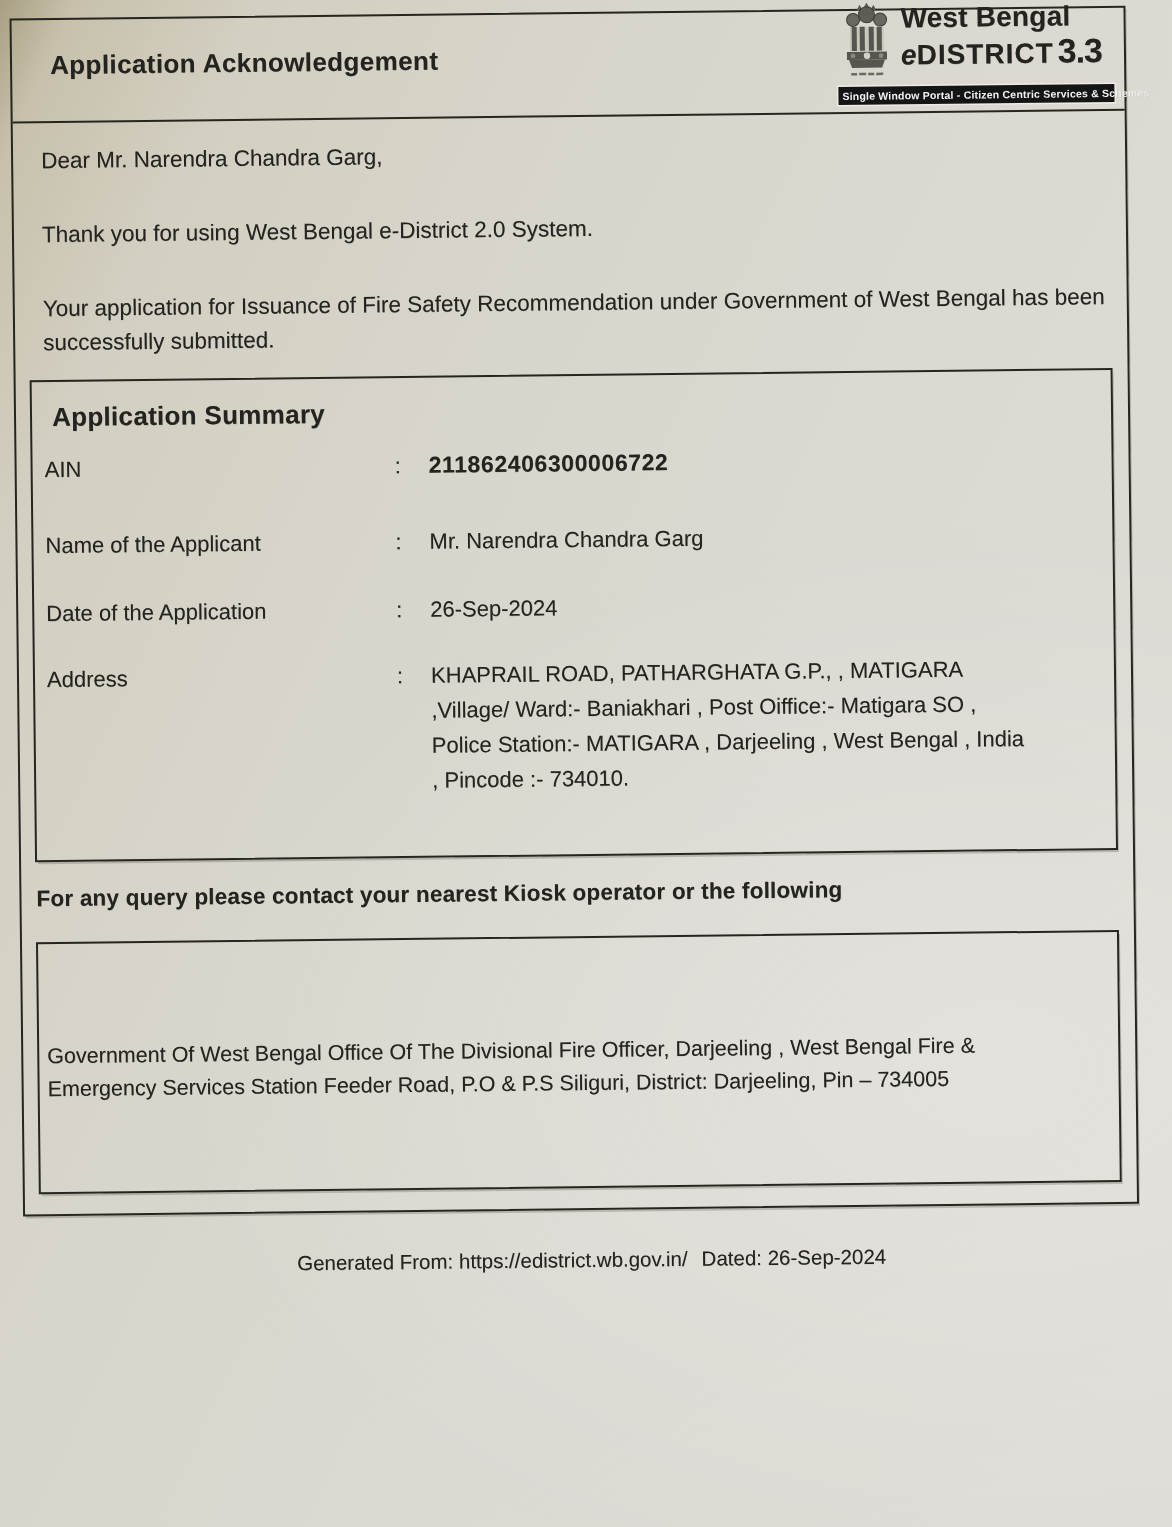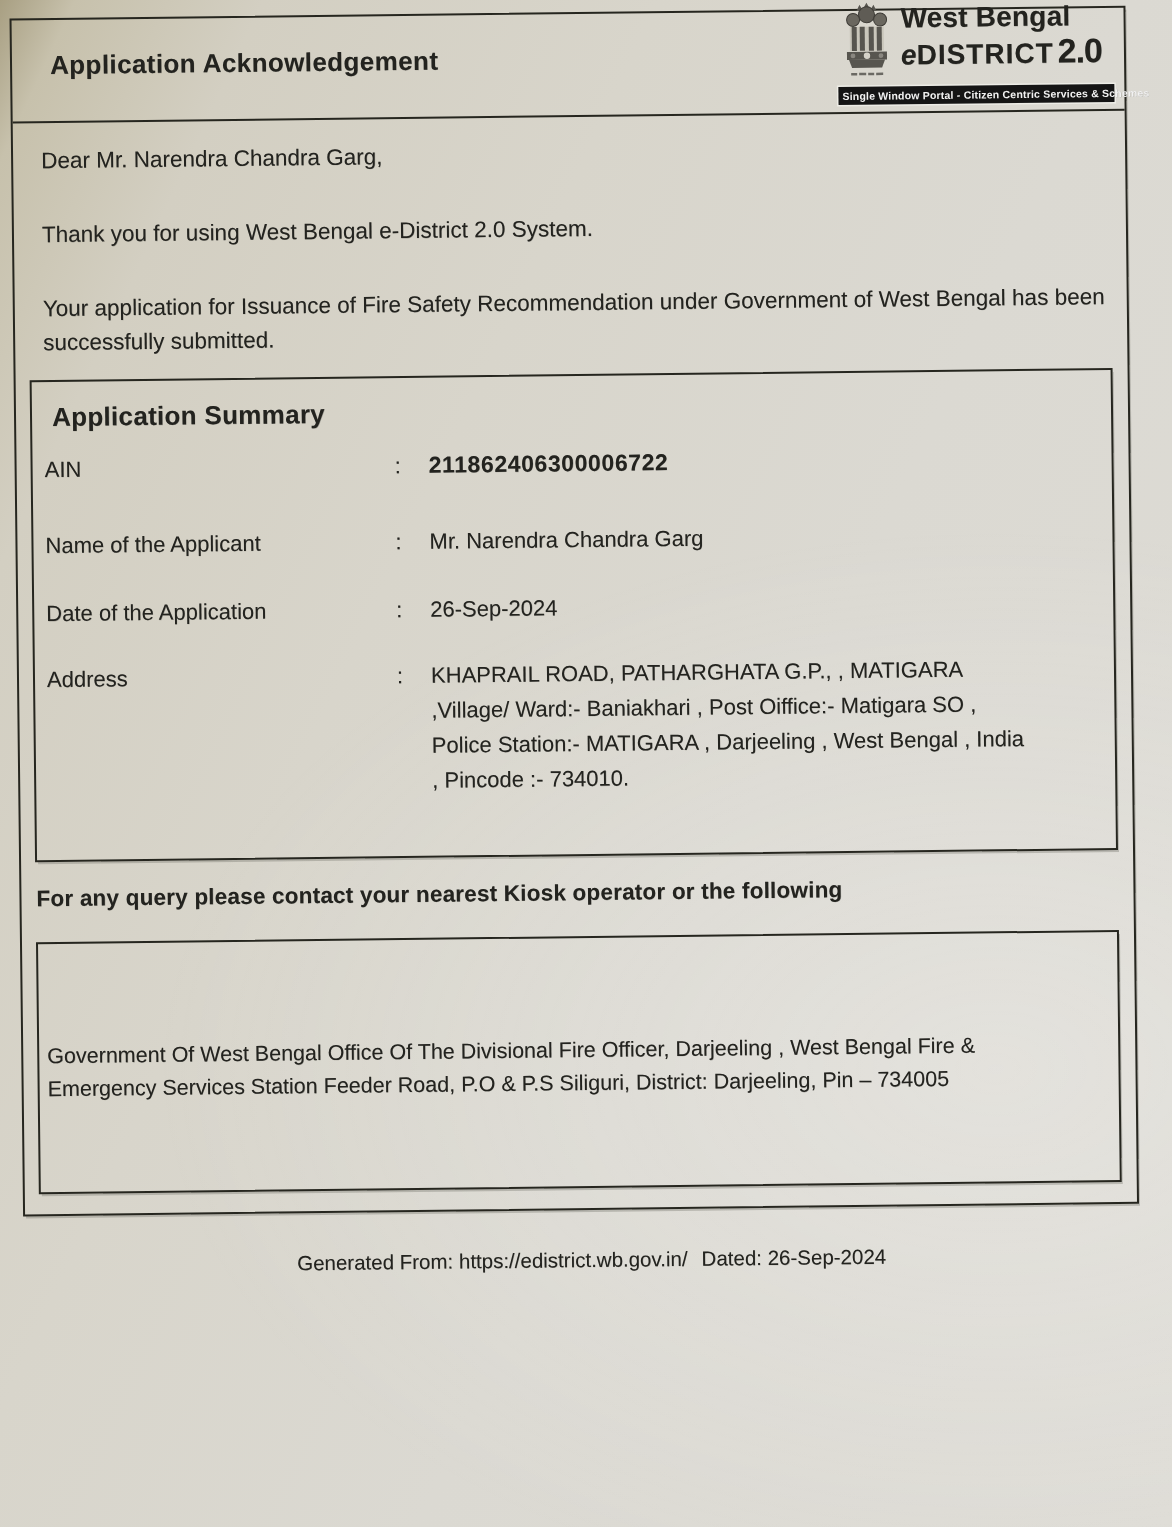--- a/index.html
+++ b/index.html
@@ -100,21 +100,21 @@
               <circle cx="42" cy="54" r="2.4" fill="#8a8780"></circle>
               <path d="M10,58 L46,58 L43,66 L13,66 Z" fill="#57554f"></path>
               <rect x="12" y="71" width="6" height="2.5" fill="#6b6963"></rect>
               <rect x="20" y="71" width="7" height="2.5" fill="#6b6963"></rect>
               <rect x="29" y="71" width="6" height="2.5" fill="#6b6963"></rect>
               <rect x="37" y="71" width="7" height="2.5" fill="#6b6963"></rect>
             </svg>
           </span>
           <div class="logo-names">
             <div class="lg-region">West Bengal</div>
-            <div class="lg-product"><span class="e">e</span><span>DISTRICT</span><span class="lg-version">2.0</span></div>
+            <div class="lg-product"><span class="e">e</span><span>DISTRICT</span><span class="lg-version">3.3</span></div>
           </div>
         </div>
         <div class="banner">Single Window Portal - Citizen Centric Services &amp; Schemes</div>
       </div>
     </div>
 
     <div class="bline greeting">Dear Mr. Narendra Chandra Garg,</div>
     <div class="bline thanks">Thank you for using West Bengal e-District 2.0 System.</div>
     <div class="bline para">Your application for Issuance of Fire Safety Recommendation under Government of West Bengal has been successfully submitted.</div>
 

